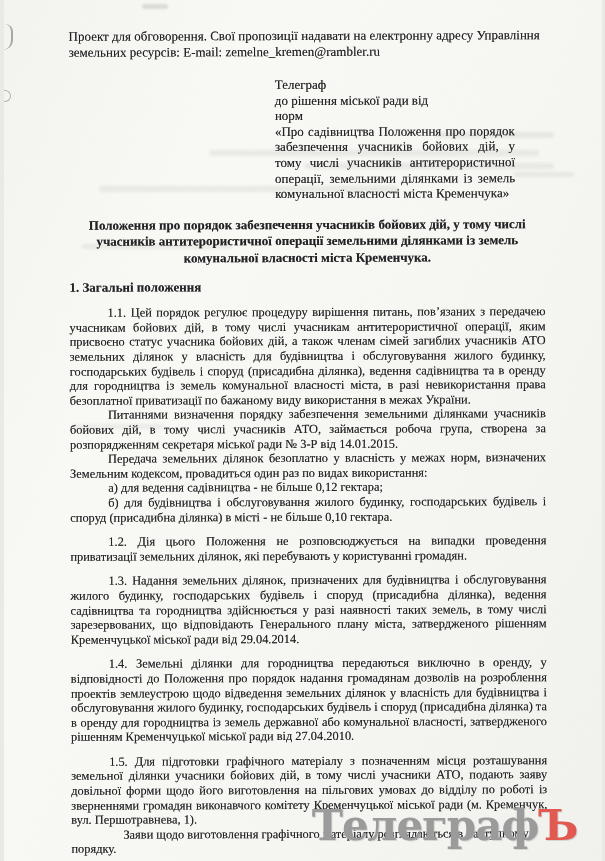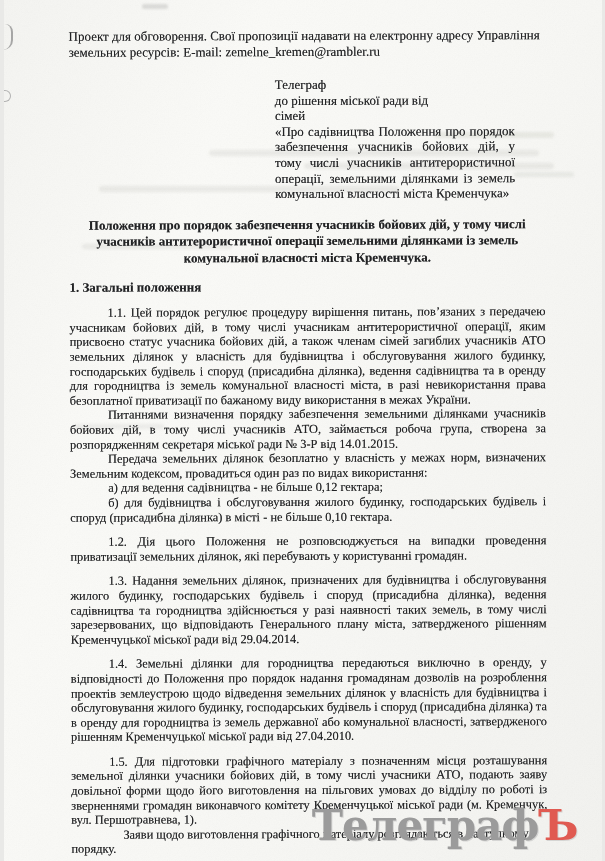--- a/index.html
+++ b/index.html
@@ -74,21 +74,21 @@
   <div class="ghost g7"></div>
 
   <div class="content">
 
     <div class="header-note">Проект для обговорення. Свої пропозиції надавати на електронну адресу Управління земельних ресурсів: E-mail: zemelne_kremen@rambler.ru</div>
 
     <div class="appendix">
       <div class="a-title">Телеграф</div>
       <div class="a-line2">
         <span>до рішення міської ради від</span>
-        <span>сімей</span>
+        <span>норм</span>
       </div>
       <div>«Про садівництва Положення про порядок забезпечення учасників бойових дій, у тому числі учасників антитерористичної операції, земельними ділянками  із земель комунальної власності міста Кременчука»</div>
     </div>
 
     <div class="main-title">Положення про порядок забезпечення учасників бойових дій, у тому числі учасників антитерористичної операції земельними ділянками  із земель комунальної власності міста Кременчука.</div>
 
     <div class="section-heading">1. Загальні положення</div>
 
     <p class="para gap">1.1. Цей порядок регулює процедуру вирішення питань, пов’язаних з передачею учасникам бойових дій, в тому числі учасникам антитерористичної операції, яким присвоєно статус учасника бойових дій, а також  членам сімей загиблих учасників АТО земельних ділянок у власність для будівництва і обслуговування жилого будинку, господарських будівель і споруд (присадибна ділянка), ведення садівництва та в оренду для городництва із земель комунальної власності міста, в разі невикористання права безоплатної приватизації по бажаному виду використання в межах України.</p>
     <p class="para">Питаннями визначення порядку забезпечення земельними ділянками учасників бойових дій, в тому числі учасників АТО, займається робоча група, створена за розпорядженням секретаря міської ради № 3-Р від 14.01.2015.</p>

